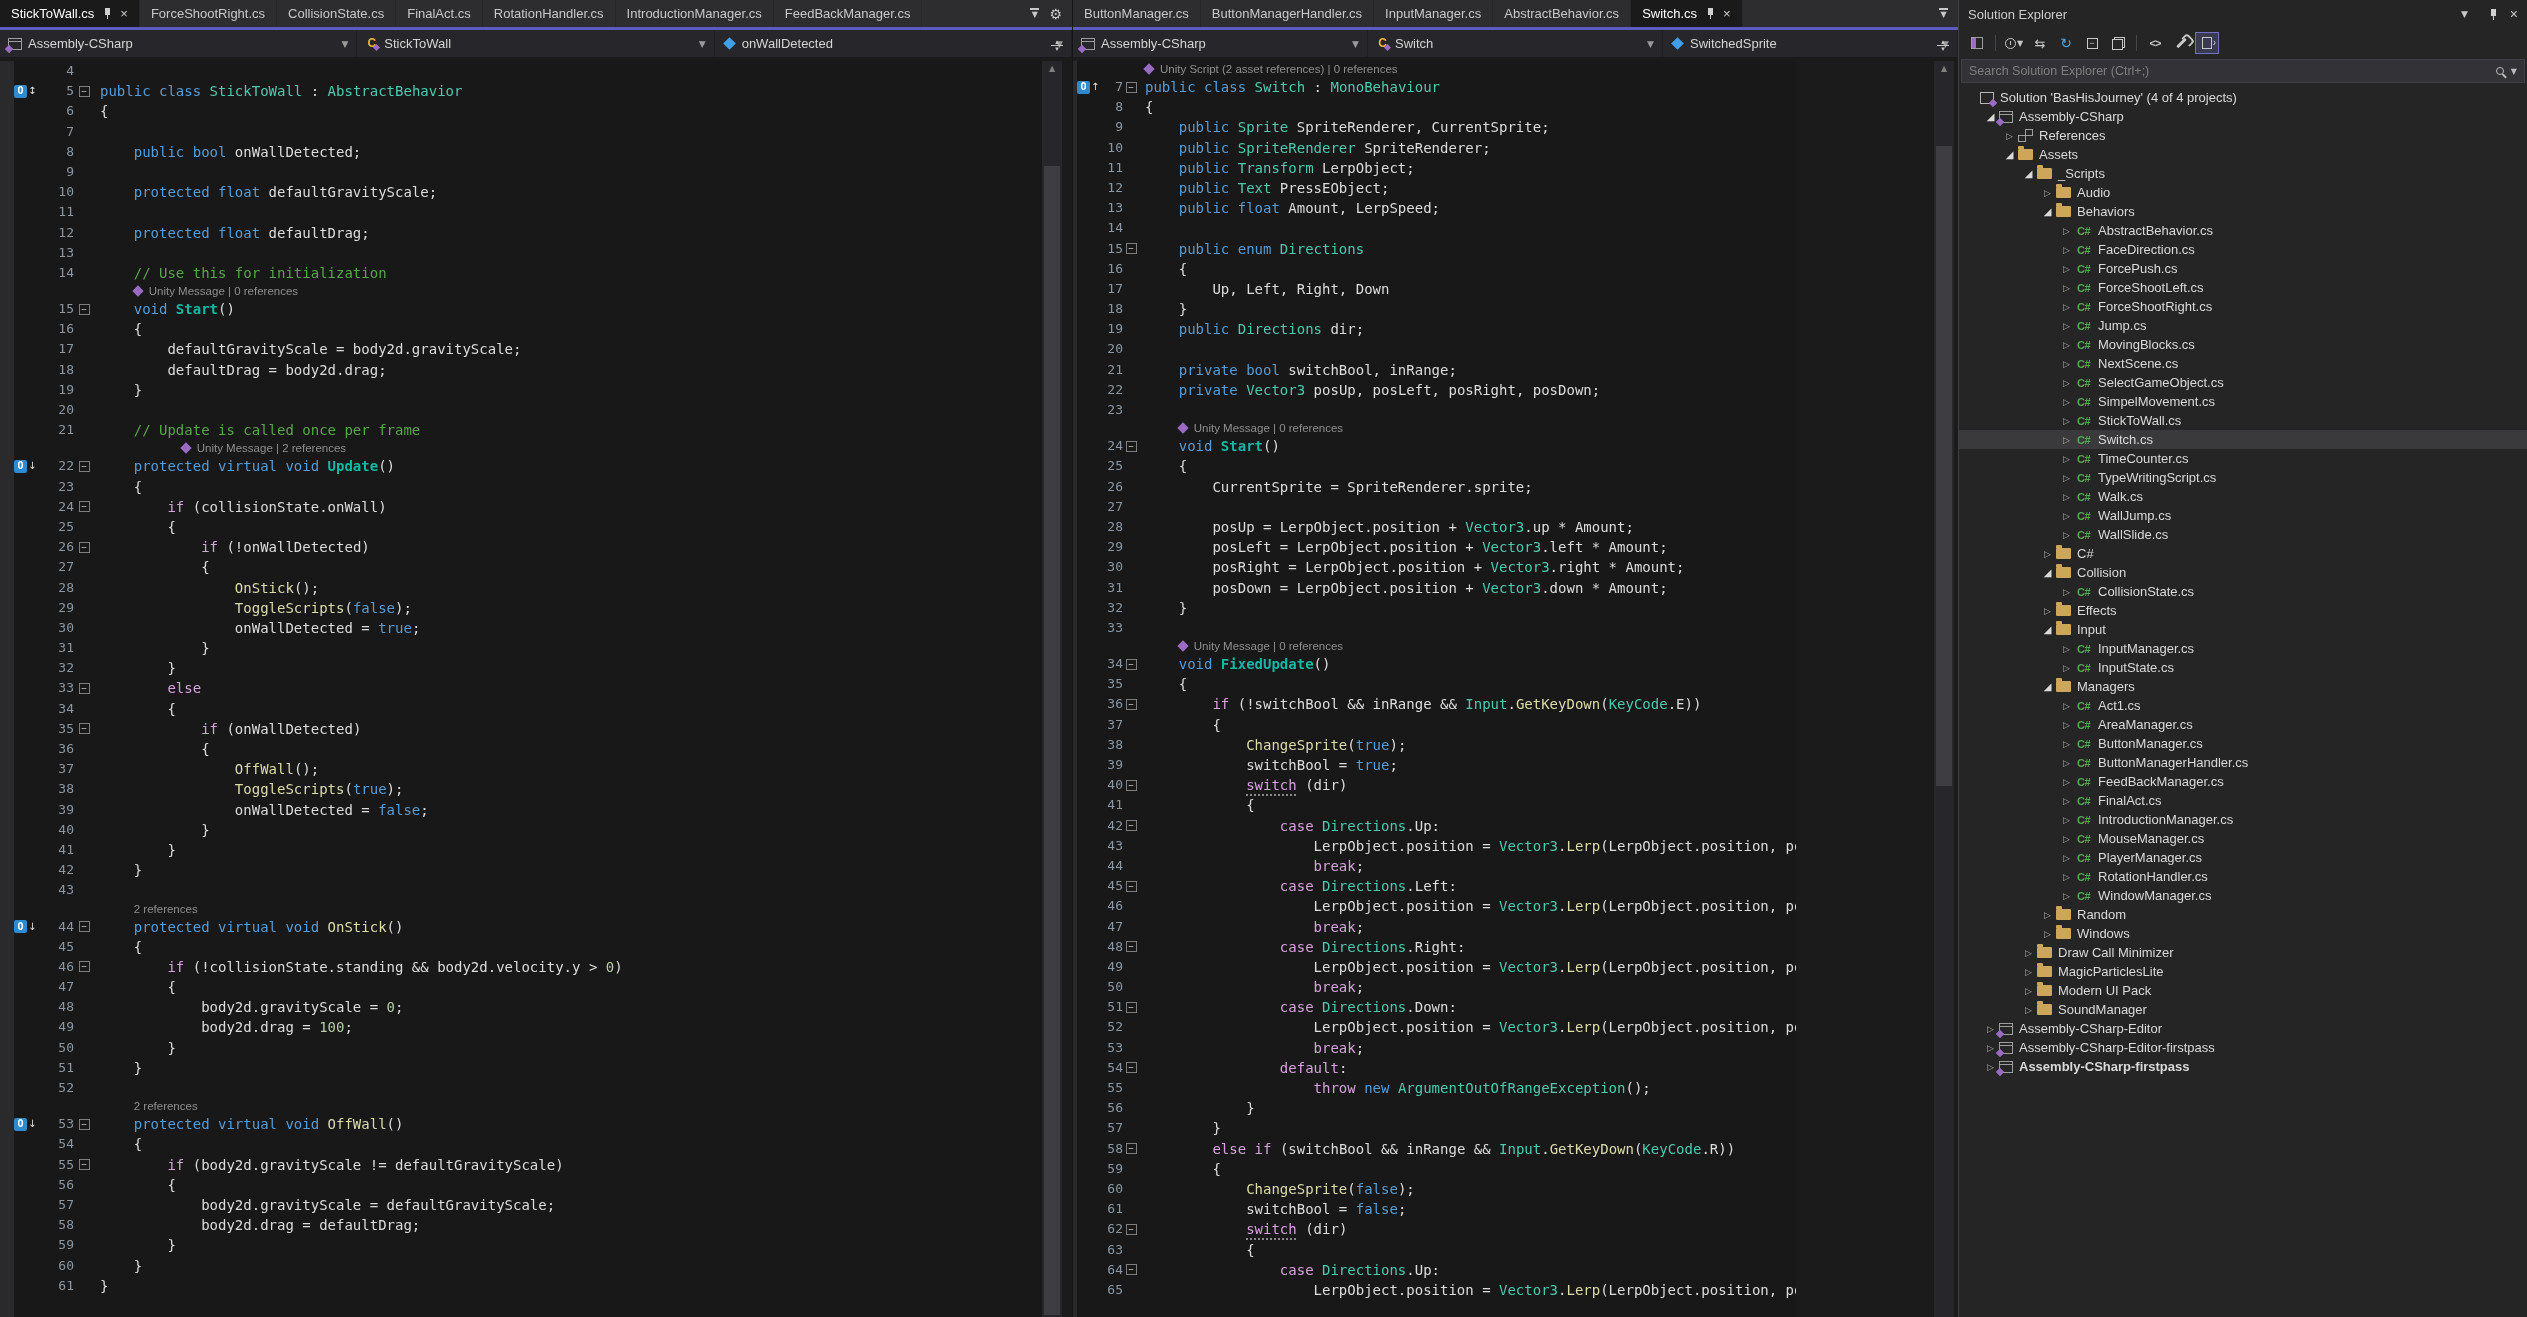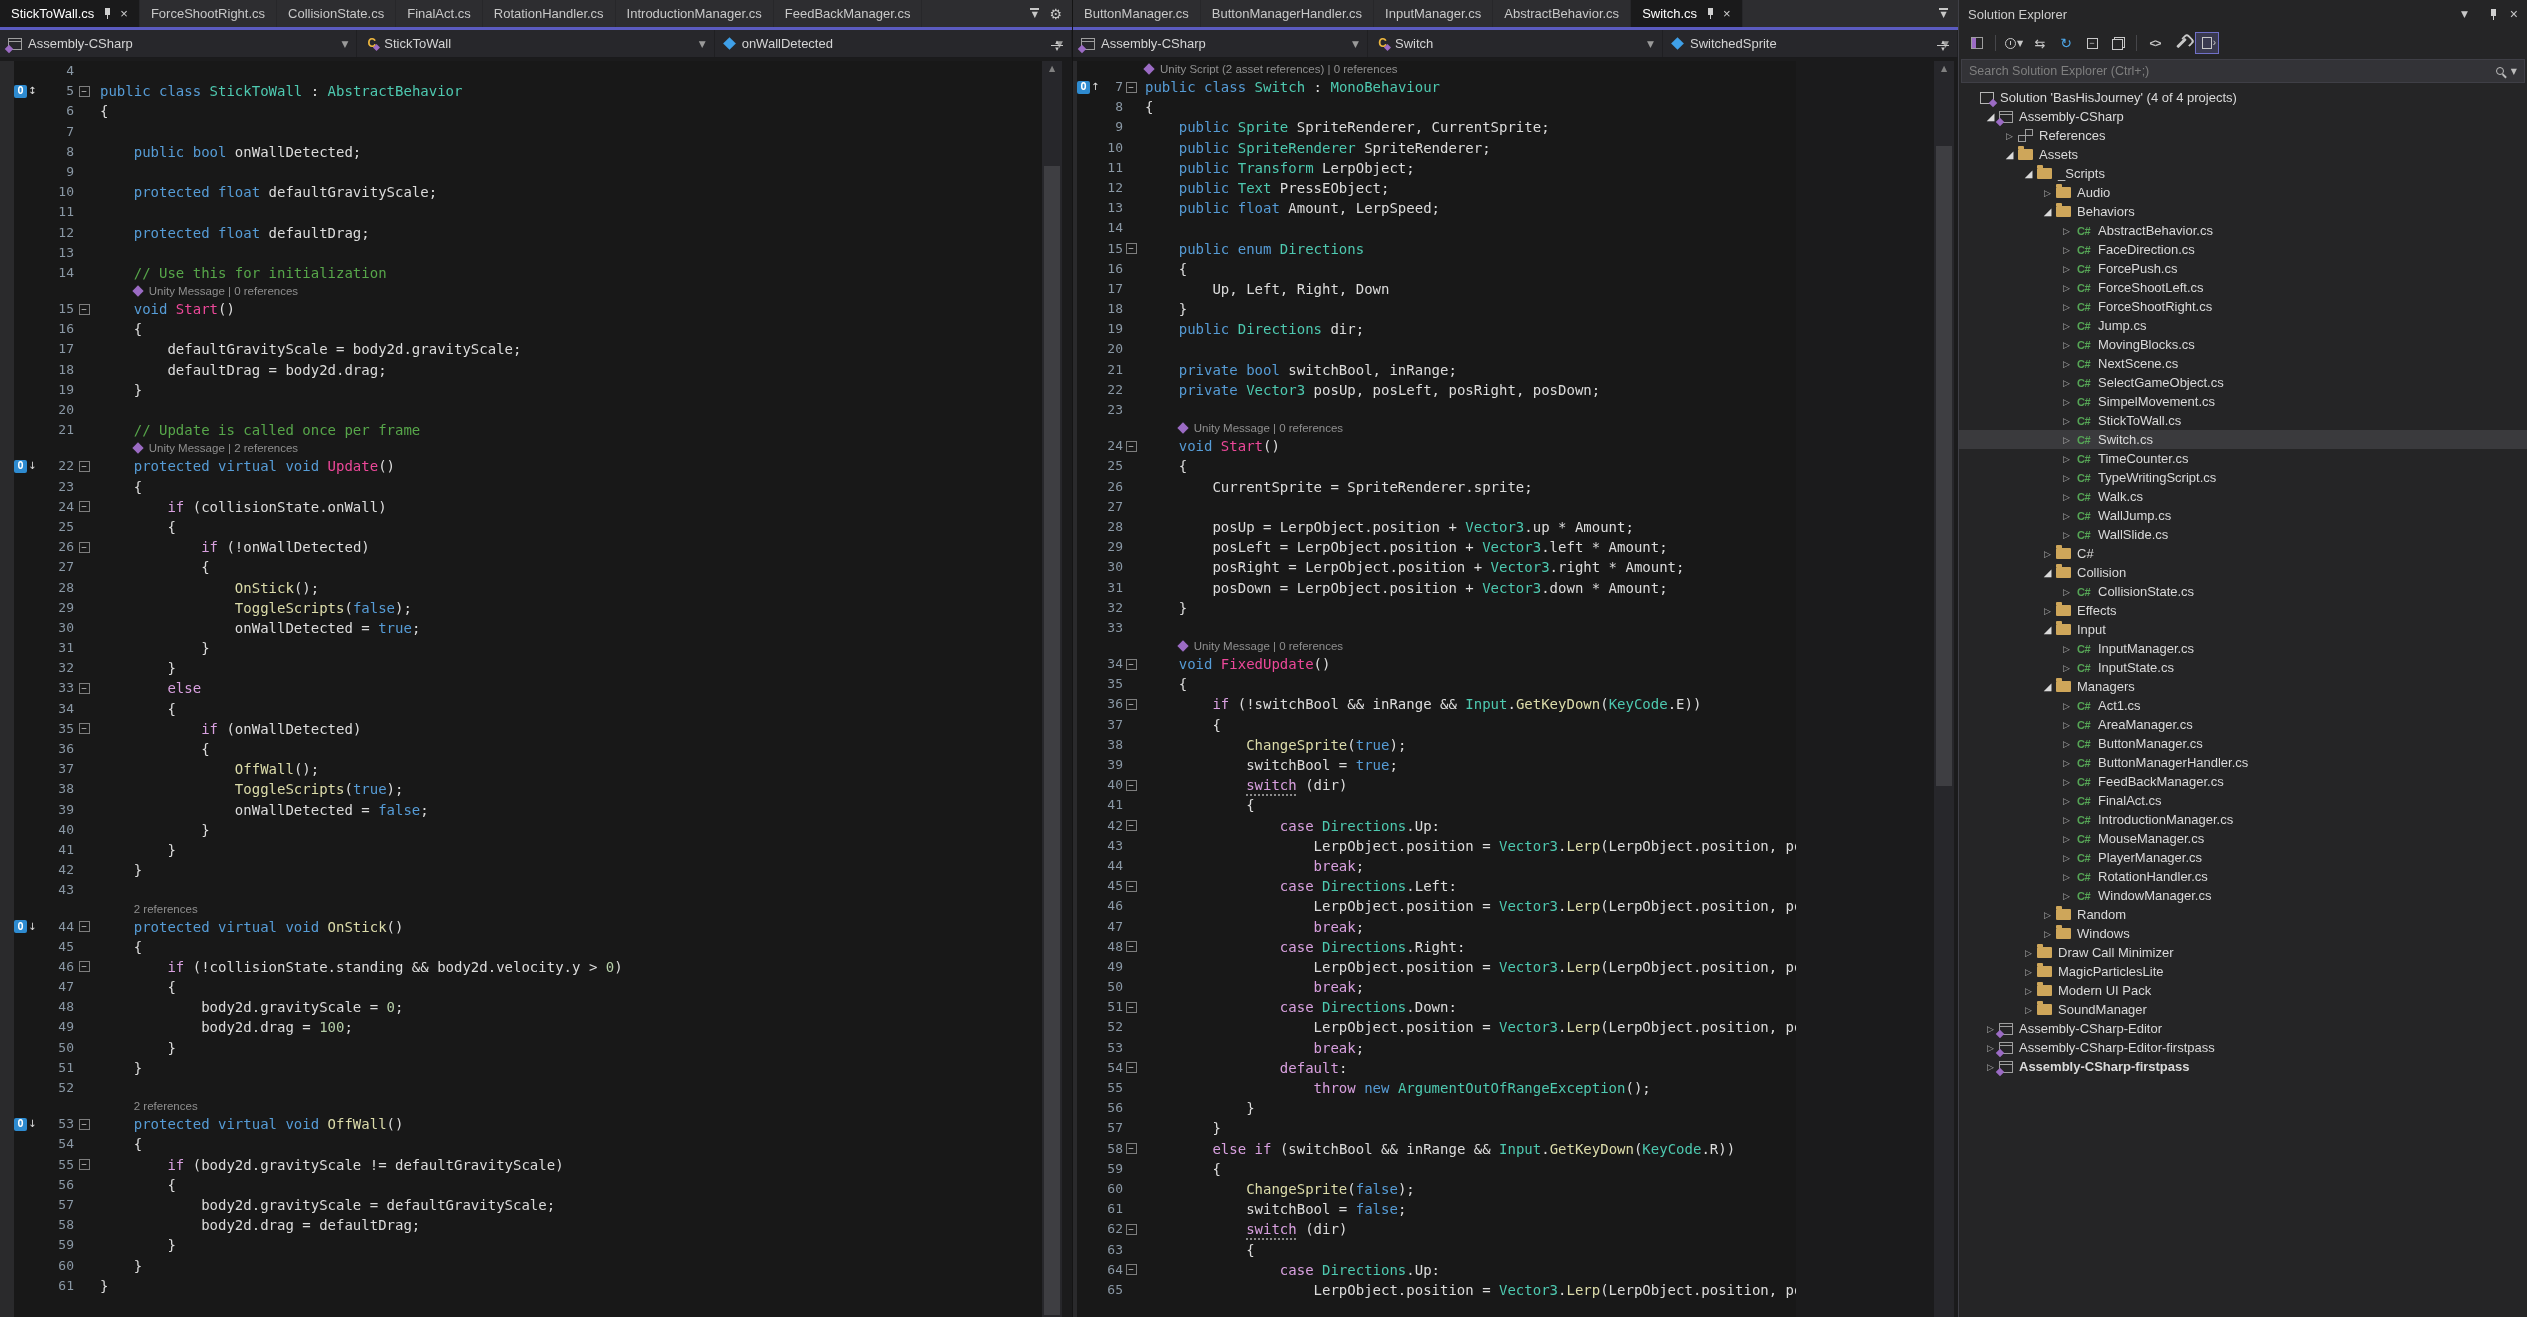--- a/index.html
+++ b/index.html
@@ -57,21 +57,21 @@
   .unity-ico { width:8px; height:8px; background:#9B6BC4; transform:rotate(45deg); margin-right:7px; flex:none; }
   .ovr { display:flex; align-items:center; }
   .ovr .obox { width:13px; height:13px; background:#2E8BD0; color:#FFFFFF; font-size:10px; font-weight:bold; display:flex; align-items:center; justify-content:center; border-radius:2px; }
   .ovr .oarr { color:#E0E0E0; font-size:10px; margin-left:1px; font-family:"DejaVu Sans",sans-serif; }
 
   .tk-k  { color:#569CD6; }
   .tk-c  { color:#D8A0DF; }
   .tk-cs { color:#D8A0DF; text-decoration:underline dotted 2px #8A8A8A; text-underline-offset:4px; }
   .tk-t  { color:#4EC9B0; }
   .tk-m  { color:#DCDCAA; }
-  .tk-d  { color:#ec4899; }
+  .tk-d  { color:#14b8a6;font-weight:bold; }
   .tk-n  { color:#B5CEA8; }
   .tk-cm { color:#57A64A; }
   .tk-p  { color:#DCDCDC; }
 
   
   .vscroll { position:absolute; top:61px; bottom:0; width:20px; background:#27272B; }
   #left-scroll { left:1042px; }
   #right-scroll { left:861px; }
   .vscroll .scroll-arrow { height:15px; display:flex; align-items:center; justify-content:center; color:#808080; font-size:8px; font-family:"DejaVu Sans",sans-serif; }
   .vscroll .thumb { position:absolute; left:2px; right:2px; background:#3E3E42; }
@@ -203,21 +203,21 @@
           <span class="unity-ico"></span>
           <span>Unity Message | 0 references</span>
         </div>
         <div class="code-row"><div class="gutter-icon" style="width: 26px;"></div><span class="linenum" style="width: 34px;">15</span><div class="fold" style="width: 20px;"><span class="foldbox">−</span></div><span class="codetext"><span class="tk-k">    void </span><span class="tk-d">Start</span><span class="tk-p">()</span></span></div>
         <div class="code-row"><div class="gutter-icon" style="width: 26px;"></div><span class="linenum" style="width: 34px;">16</span><div class="fold" style="width: 20px;"></div><span class="codetext"><span class="tk-p">    {</span></span></div>
         <div class="code-row"><div class="gutter-icon" style="width: 26px;"></div><span class="linenum" style="width: 34px;">17</span><div class="fold" style="width: 20px;"></div><span class="codetext"><span class="tk-p">        defaultGravityScale = body2d.gravityScale;</span></span></div>
         <div class="code-row"><div class="gutter-icon" style="width: 26px;"></div><span class="linenum" style="width: 34px;">18</span><div class="fold" style="width: 20px;"></div><span class="codetext"><span class="tk-p">        defaultDrag = body2d.drag;</span></span></div>
         <div class="code-row"><div class="gutter-icon" style="width: 26px;"></div><span class="linenum" style="width: 34px;">19</span><div class="fold" style="width: 20px;"></div><span class="codetext"><span class="tk-p">    }</span></span></div>
         <div class="code-row"><div class="gutter-icon" style="width: 26px;"></div><span class="linenum" style="width: 34px;">20</span><div class="fold" style="width: 20px;"></div><span class="codetext"></span></div>
         <div class="code-row"><div class="gutter-icon" style="width: 26px;"></div><span class="linenum" style="width: 34px;">21</span><div class="fold" style="width: 20px;"></div><span class="codetext"><span class="tk-cm">    // Update is called once per frame</span></span></div>
-        <div class="lens-row" style="padding-left: 133.72px;">
+        <div class="lens-row" style="padding-left: 133.72px; margin-left: 48px;">
           <span class="unity-ico"></span>
           <span>Unity Message | 2 references</span>
         </div>
         <div class="code-row"><div class="gutter-icon" style="width: 26px;"><span class="ovr"><span class="obox">O</span><span class="oarr">↓</span></span></div><span class="linenum" style="width: 34px;">22</span><div class="fold" style="width: 20px;"><span class="foldbox">−</span></div><span class="codetext"><span class="tk-k">    protected virtual void </span><span class="tk-d">Update</span><span class="tk-p">()</span></span></div>
         <div class="code-row"><div class="gutter-icon" style="width: 26px;"></div><span class="linenum" style="width: 34px;">23</span><div class="fold" style="width: 20px;"></div><span class="codetext"><span class="tk-p">    {</span></span></div>
         <div class="code-row"><div class="gutter-icon" style="width: 26px;"></div><span class="linenum" style="width: 34px;">24</span><div class="fold" style="width: 20px;"><span class="foldbox">−</span></div><span class="codetext"><span class="tk-p">        </span><span class="tk-c">if</span><span class="tk-p"> (collisionState.onWall)</span></span></div>
         <div class="code-row"><div class="gutter-icon" style="width: 26px;"></div><span class="linenum" style="width: 34px;">25</span><div class="fold" style="width: 20px;"></div><span class="codetext"><span class="tk-p">        {</span></span></div>
         <div class="code-row"><div class="gutter-icon" style="width: 26px;"></div><span class="linenum" style="width: 34px;">26</span><div class="fold" style="width: 20px;"><span class="foldbox">−</span></div><span class="codetext"><span class="tk-p">            </span><span class="tk-c">if</span><span class="tk-p"> (!onWallDetected)</span></span></div>
         <div class="code-row"><div class="gutter-icon" style="width: 26px;"></div><span class="linenum" style="width: 34px;">27</span><div class="fold" style="width: 20px;"></div><span class="codetext"><span class="tk-p">            {</span></span></div>
         <div class="code-row"><div class="gutter-icon" style="width: 26px;"></div><span class="linenum" style="width: 34px;">28</span><div class="fold" style="width: 20px;"></div><span class="codetext"><span class="tk-p">                </span><span class="tk-m">OnStick</span><span class="tk-p">();</span></span></div>

